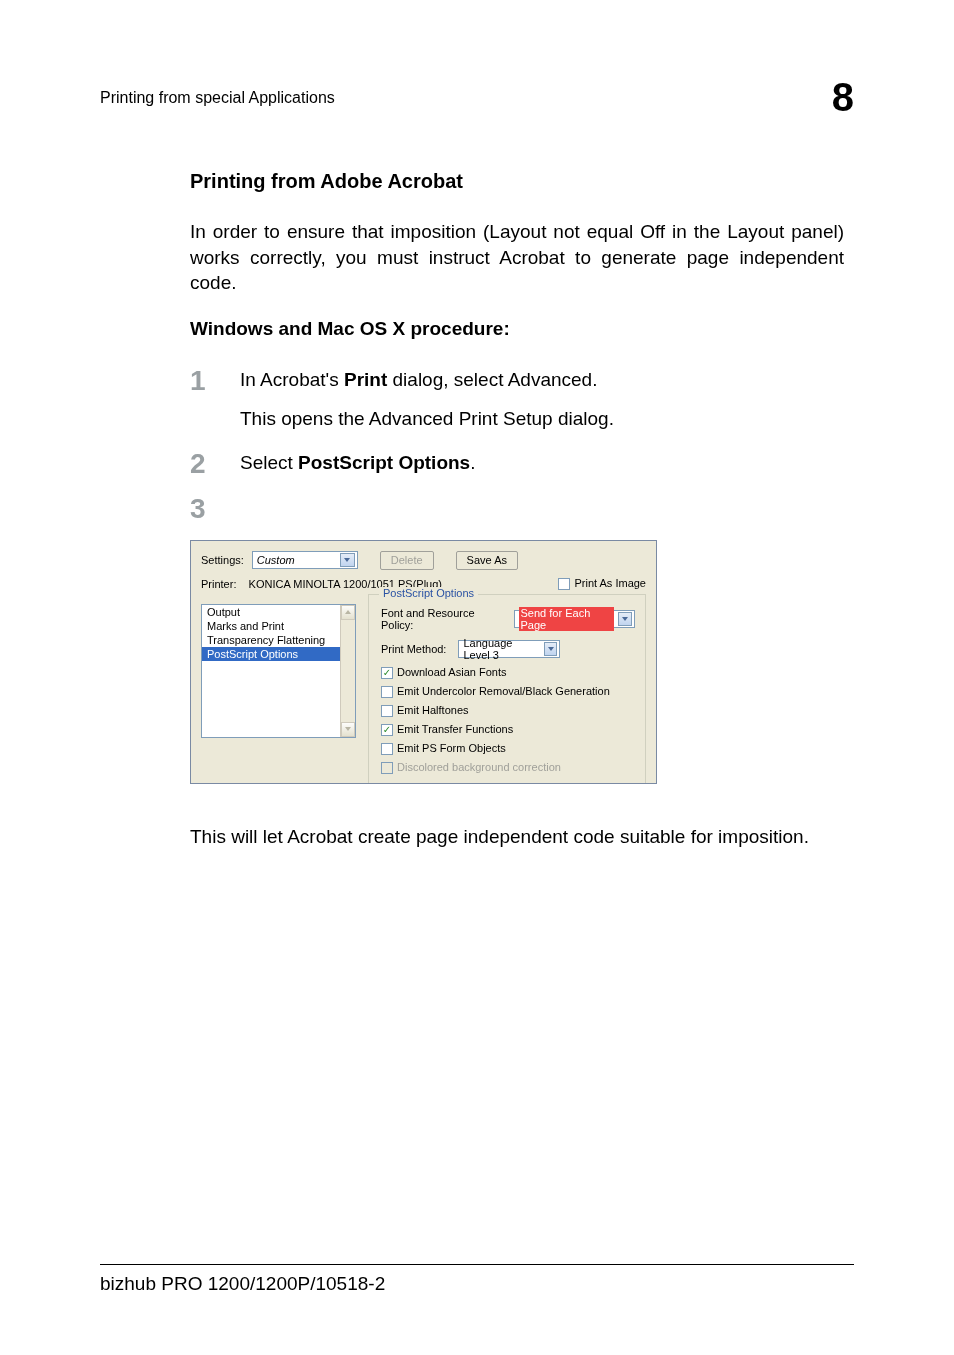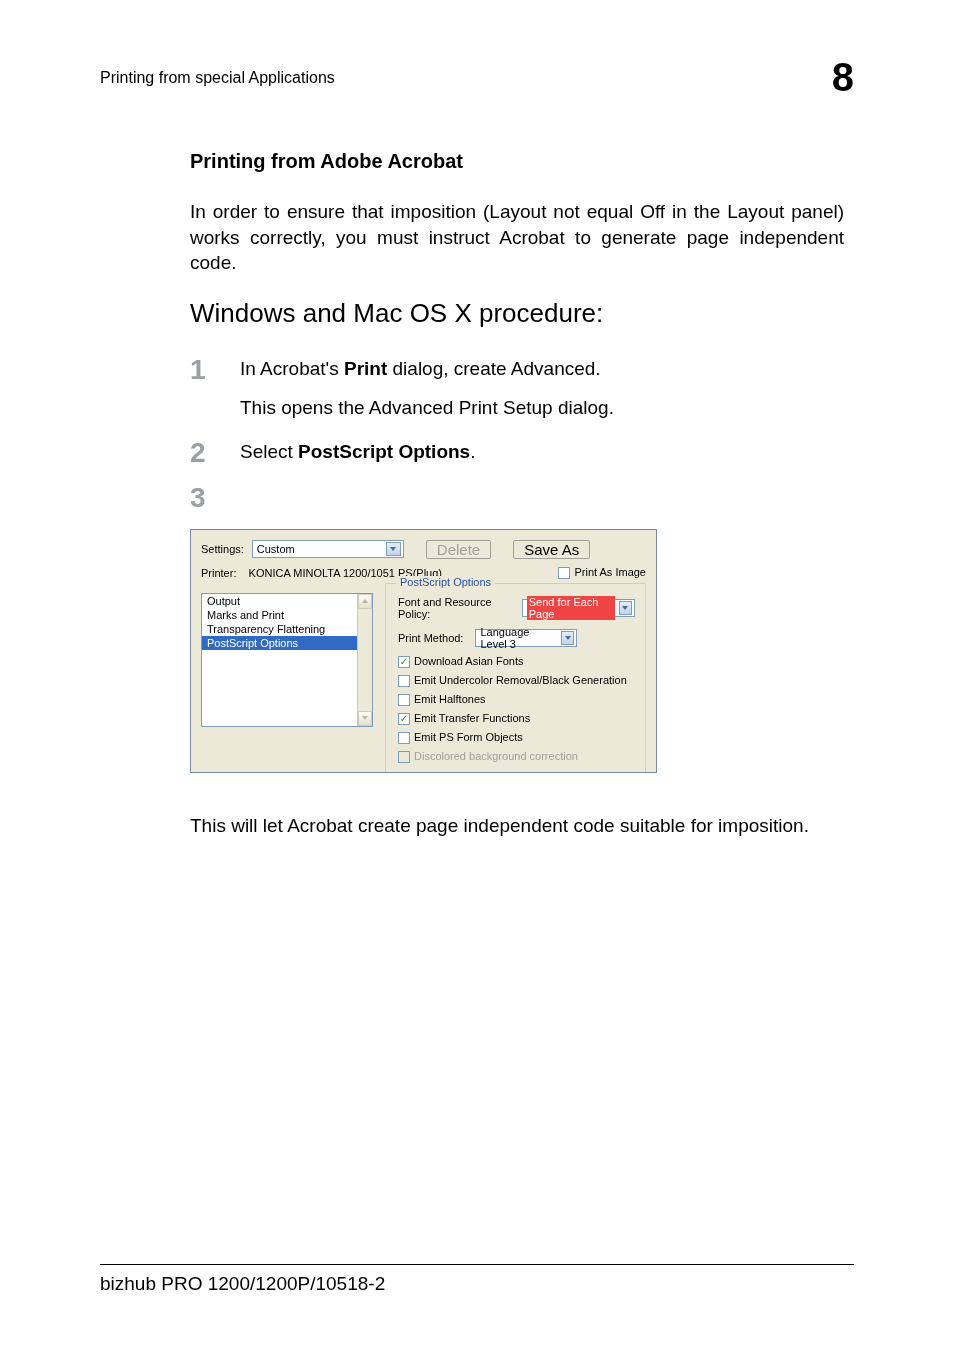--- a/index.html
+++ b/index.html
@@ -9,20 +9,21 @@
     color: #000;
     width: 954px;
     height: 1355px;
     position: relative;
     overflow: hidden;
   }
   .page {
     position: absolute;
     inset: 0;
     padding: 55px 100px 36px 100px;
+    margin-top: 20px;
   }
   .header-row {
     display: flex;
     justify-content: space-between;
     align-items: center;
     margin-bottom: 50px;
   }
   .chapter-num {
     font-size: 40px;
     font-weight: bold;
@@ -36,22 +37,22 @@
     font-size: 20px;
     margin-bottom: 26px;
   }
   .para {
     font-size: 19px;
     text-align: justify;
     line-height: 1.35;
     margin-bottom: 22px;
   }
   .sub-heading {
-    font-weight: normal;
-    font-size: 26px;
+    font-weight: bold;
+    font-size: 19px;
     margin-bottom: 26px;
   }
   .step {
     display: flex;
     gap: 28px;
     margin-bottom: 16px;
   }
   .step-num {
     font-size: 28px;
     font-weight: bold;
@@ -119,21 +120,21 @@
   .dlg-select .arrow::after {
     content: "";
     border-left: 3px solid transparent;
     border-right: 3px solid transparent;
     border-top: 4px solid #4a6a99;
   }
   .dlg-btn {
     border: 1px solid #a0a09a;
     background: #ece9d8;
     padding: 1px 10px;
-    font-size: 15px;
+    font-size: 11px;
     height: 19px;
     display: inline-flex;
     align-items: center;
     border-radius: 2px;
   }
   .dlg-btn.disabled { color: #a0a09a; }
   .dlg-check {
     display: flex;
     align-items: center;
     gap: 4px;
@@ -156,21 +157,21 @@
   .dlg-check.disabled { color: #a0a09a; }
   .dlg-check.disabled .chkbox { background: #ece9d8; }
   .dlg-columns {
     display: flex;
     align-items: flex-start;
     gap: 12px;
   }
   .dlg-listbox {
     border: 1px solid #7f9db9;
     background: #fff;
-    width: 172px;
+    width: 155px;
     height: 134px;
     position: relative;
     font-size: 11px;
     margin-top: 6px;
   }
   .dlg-listbox .lb-item {
     padding: 1px 5px;
   }
   .dlg-listbox .lb-item.sel {
     background: #316ac5;
@@ -260,42 +261,42 @@
   <div class="content">
     <div class="section-heading">Printing from Adobe Acrobat</div>
 
     <p class="para">In order to ensure that imposition (Layout not equal Off in the Layout panel) works correctly, you must instruct Acrobat to generate page independent code.</p>
 
     <div class="sub-heading">Windows and Mac OS X procedure:</div>
 
     <div class="step">
       <div class="step-num">1</div>
       <div class="step-body">
-        <span>In Acrobat's </span><span class="bold">Print</span><span> dialog, create Advanced.</span>
+        <span>In Acrobat's </span><span class="bold">Print</span><span> dialog, select Advanced.</span>
         <div class="sub">This opens the Advanced Print Setup dialog.</div>
       </div>
     </div>
 
     <div class="step">
       <div class="step-num">2</div>
       <div class="step-body">
         <span>Select </span><span class="bold">PostScript Options</span><span>.</span>
       </div>
     </div>
 
     <div class="step">
       <div class="step-num">3</div>
     </div>
 
     <div class="screenshot-wrap">
       <div class="dialog">
         <div class="dlg-body">
           <div class="dlg-row">
             <span class="dlg-label">Settings:</span>
-            <span class="dlg-select" style="width:152px;">
+            <span class="dlg-select" style="width:106px;font-style:italic;">
               <span class="txt">Custom</span>
               <span style="flex:1"></span>
               <span class="arrow"></span>
             </span>
             <span style="width:6px"></span>
             <span class="dlg-btn disabled">Delete</span>
             <span style="width:6px"></span>
             <span class="dlg-btn">Save As</span>
           </div>
 

